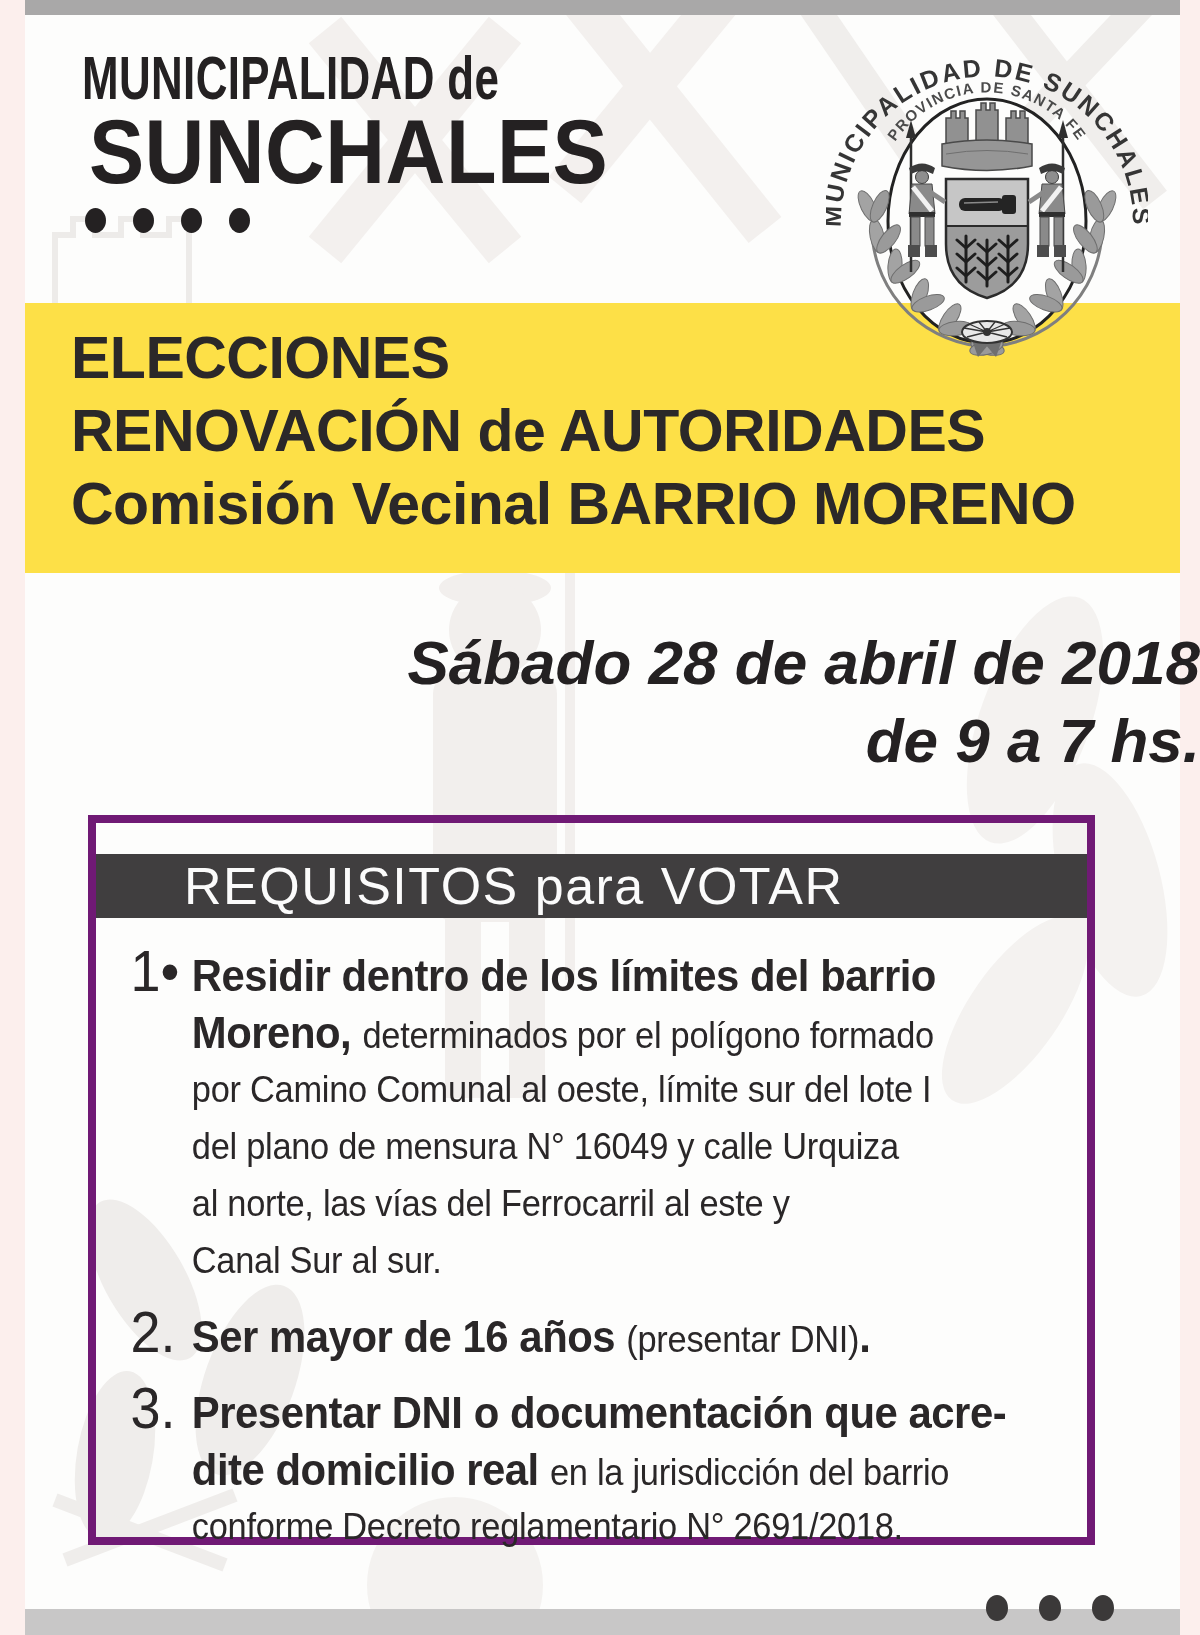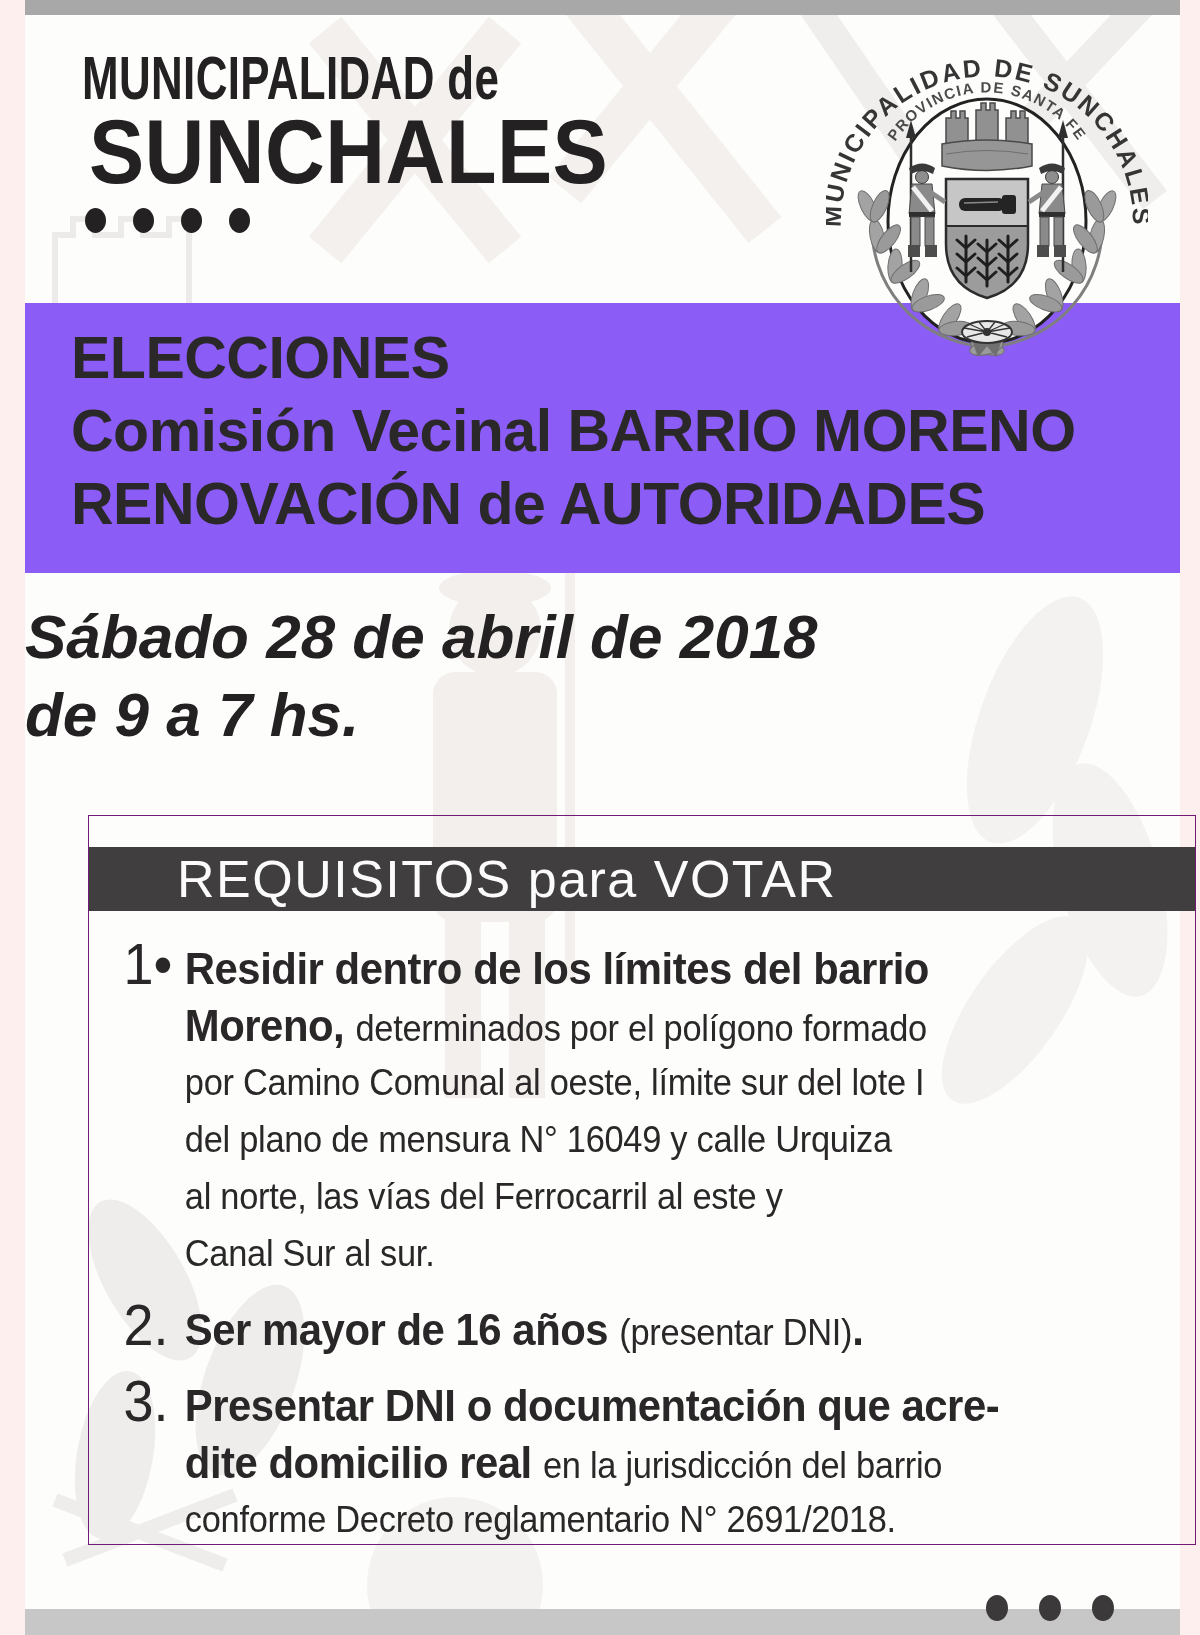--- a/index.html
+++ b/index.html
@@ -12,31 +12,31 @@
   .bottom-bar{position:absolute;left:0;bottom:0;width:100%;height:26px;background:#c8c7c7;}
 
   .title-block{position:absolute;left:57px;top:46px;color:#242122;text-align:center;}
   .title-line1{display:inline-block;font-size:61px;font-weight:bold;line-height:64px;
                transform:scaleX(0.72);transform-origin:left center;white-space:nowrap;letter-spacing:0.5px;}
   .title-line2{display:block;font-size:90px;font-weight:bold;line-height:92px;
                transform:scaleX(0.92);transform-origin:left center;white-space:nowrap;letter-spacing:0.5px;margin-top:-4px;}
   .title-dots{display:flex;gap:27px;margin-top:10px;margin-left:3px;}
   .title-dots span{width:21px;height:25px;border-radius:50%;background:#242122;display:block;}
 
-  .banner{position:absolute;left:0;top:303px;width:100%;height:270px;background:#8b5cf6;
+  .banner{position:absolute;left:0;top:303px;width:100%;height:270px;background:#fde047;
           box-sizing:border-box;padding:19px 0 0 46px;z-index:2;color:#2b2829;}
   .banner div{font-size:59px;font-weight:bold;line-height:73px;white-space:nowrap;letter-spacing:-0.5px;}
 
   .logo{position:absolute;left:801px;top:14px;z-index:5;}
 
-  .date-block{position:absolute;left:0;top:598px;width:100%;text-align:left;color:#242122;}
+  .date-block{position:absolute;left:0;top:624px;width:100%;text-align:right;color:#242122;padding-left:20px;}
   .date-block div{font-size:62px;font-weight:bold;font-style:italic;line-height:78px;white-space:nowrap;}
 
-  .req-box{position:absolute;left:63px;top:815px;width:1108px;height:730px;box-sizing:border-box;
-           border:1px solid #701a75;}
+  .req-box{position:absolute;left:63px;top:815px;width:1007px;height:730px;box-sizing:border-box;
+           border:8px solid #701a75;}
   .req-header{margin-top:31px;height:64px;background:#403e3f;color:#fbfbfb;display:flex;align-items:center;
               padding-left:88px;font-size:52px;letter-spacing:1.5px;white-space:nowrap;}
   .req-list{padding:24px 14px 0 37px;transform:scaleX(0.93);transform-origin:left top;color:#2a2728;}
   .req-item{display:flex;align-items:baseline;}
   .req-item + .req-item{margin-top:14px;}
   .num{flex:none;width:66px;font-size:58px;line-height:57px;}
   .lines{flex:1;}
   .line{white-space:nowrap;line-height:57px;height:57px;}
   .t-lg{font-size:45px;font-weight:bold;letter-spacing:-0.5px;}
   .t-sm{font-size:37px;letter-spacing:-0.3px;}
@@ -104,22 +104,22 @@
       <div class="title-dots">
         <span></span>
         <span></span>
         <span></span>
         <span></span>
       </div>
     </div>
 
     <div class="banner">
       <div>ELECCIONES</div>
+      <div>RENOVACIÓN de AUTORIDADES</div>
       <div>Comisión Vecinal BARRIO MORENO</div>
-      <div>RENOVACIÓN de AUTORIDADES</div>
     </div>
 
     <svg class="logo" width="322" height="350" viewBox="0 0 322 350">
       <defs>
         <path id="arcOuter" d="M 18 238 A 146 146 0 1 1 304 238"></path>
         <path id="arcInner" d="M 60 232 A 110 110 0 1 1 262 232"></path>
         <g id="leafpair">
           <ellipse cx="0" cy="-14" rx="7" ry="17" transform="rotate(-26)" fill="#a3a3a3" stroke="#6e6e6e" stroke-width="1"></ellipse>
           <ellipse cx="0" cy="-14" rx="7" ry="17" transform="rotate(24)" fill="#9a9a9a" stroke="#6e6e6e" stroke-width="1"></ellipse>
         </g>

